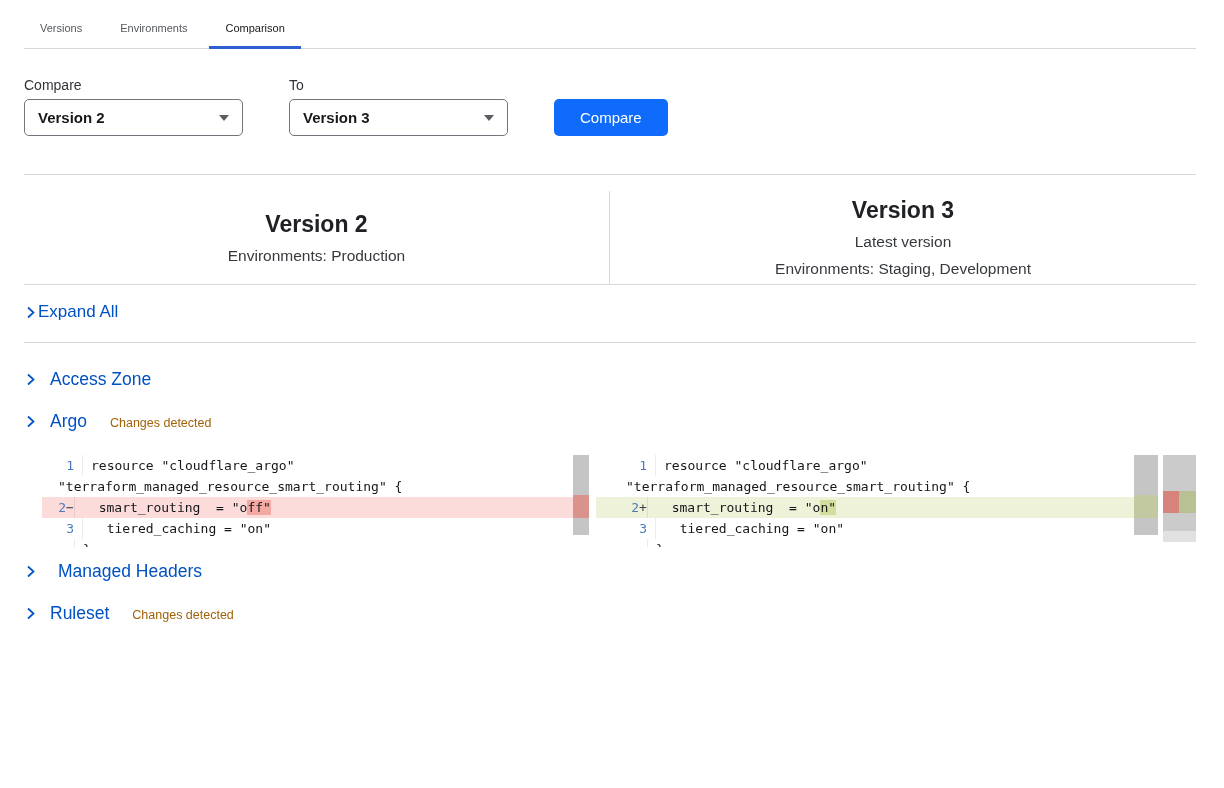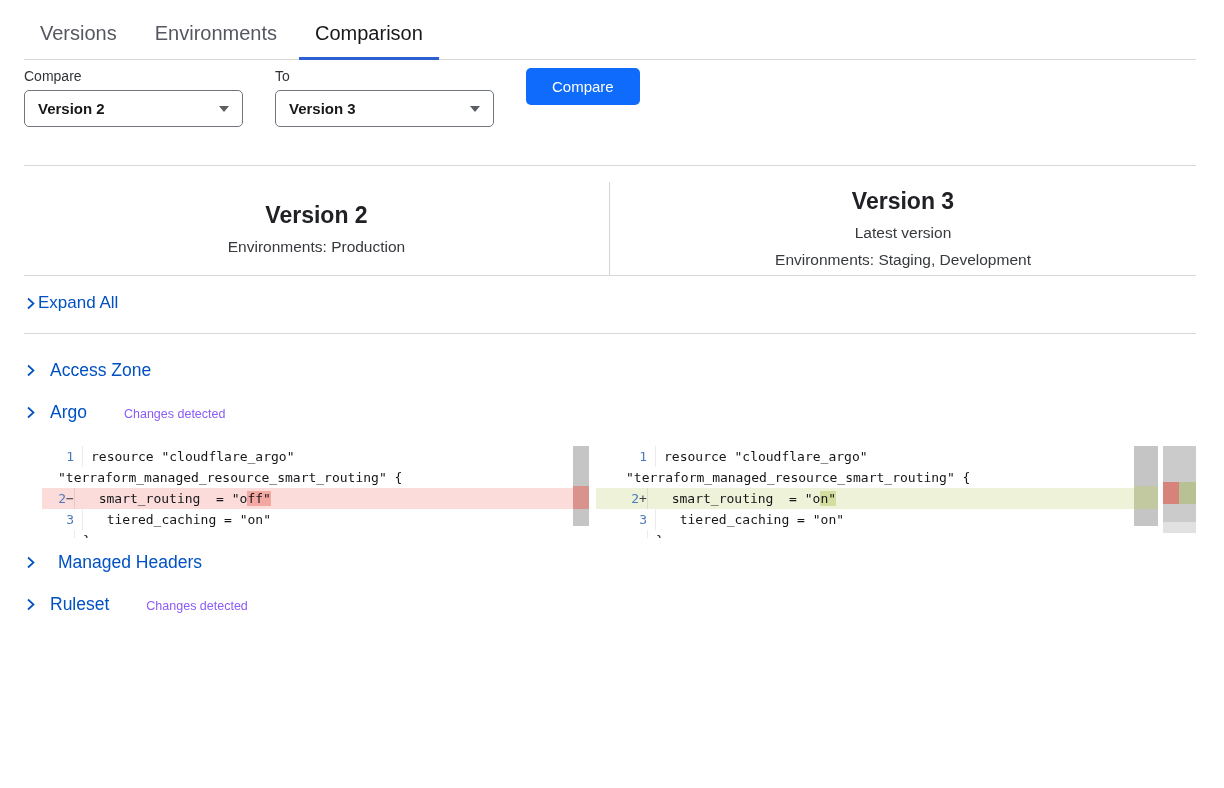--- a/index.html
+++ b/index.html
@@ -9,30 +9,30 @@
     color: #17181a;
     overflow: hidden;
   }
   .page { padding: 0 28px 0 24px; }
 
   
   .tabwrap { border-bottom: 1px solid #d8d8d8; }
   .tabbar { display: flex; gap: 6px; padding-top: 14px; }
   .tab {
     padding: 8px 16px 12px;
-    font-size: 20px;
+    font-size: 11px;
     color: #55585e;
     cursor: pointer;
     border-bottom: 3px solid transparent;
     margin-bottom: -1px;
   }
   .tab.active { color: #17181a; border-bottom-color: var(--tab-active-underline, #2d5ed2); }
 
   
-  .form-row { display: flex; gap: 32px; margin-top: 8px; align-items: flex-start; }
+  .form-row { display: flex; gap: 46px; margin-top: 28px; align-items: flex-end; }
   .field-label { font-size: 14px; color: #313438; margin-bottom: 6px; }
   .selectbox {
     width: 219px; height: 37px;
     border: 1px solid #71767c; border-radius: 5px;
     display: flex; align-items: center;
     padding: 0 13px; background: #fff; cursor: pointer;
   }
   .selectbox .sel-value { font-size: 15px; font-weight: 700; color: #17181a; }
   .caret {
     margin-left: auto; width: 0; height: 0;
@@ -65,21 +65,21 @@
     display: inline-flex; align-items: center; gap: 1px;
     color: var(--link-blue, #0051c3); cursor: pointer;
   }
   .linklike .lbl { font-size: 17px; }
   .chev { flex: none; display: inline-flex; }
 
   
   .sections { padding-top: 16px; }
   .srow { height: 42px; display: flex; align-items: center; cursor: pointer; }
   .srow .lbl { font-size: 17.5px; }
-  .badge { font-size: 12.5px; color: #8b5cf6; margin-left: 36px; position: relative; top: 1px; }
+  .badge { font-size: 12.5px; color: #a16207; margin-left: 22px; position: relative; top: 1px; }
   .badge:empty { display: none; }
 
   
   .diff { display: flex; margin: 12px 0 4px 18px; height: 92px; }
   .pane { position: relative; overflow: hidden; height: 92px; background: #fff; }
   .pane.left  { width: 548px; }
   .pane.right { width: 563px; margin-left: 7px; }
   .drow {
     display: flex; height: 21px; line-height: 21px;
     font-family: "DejaVu Sans Mono", monospace; font-size: 13px; white-space: pre;

